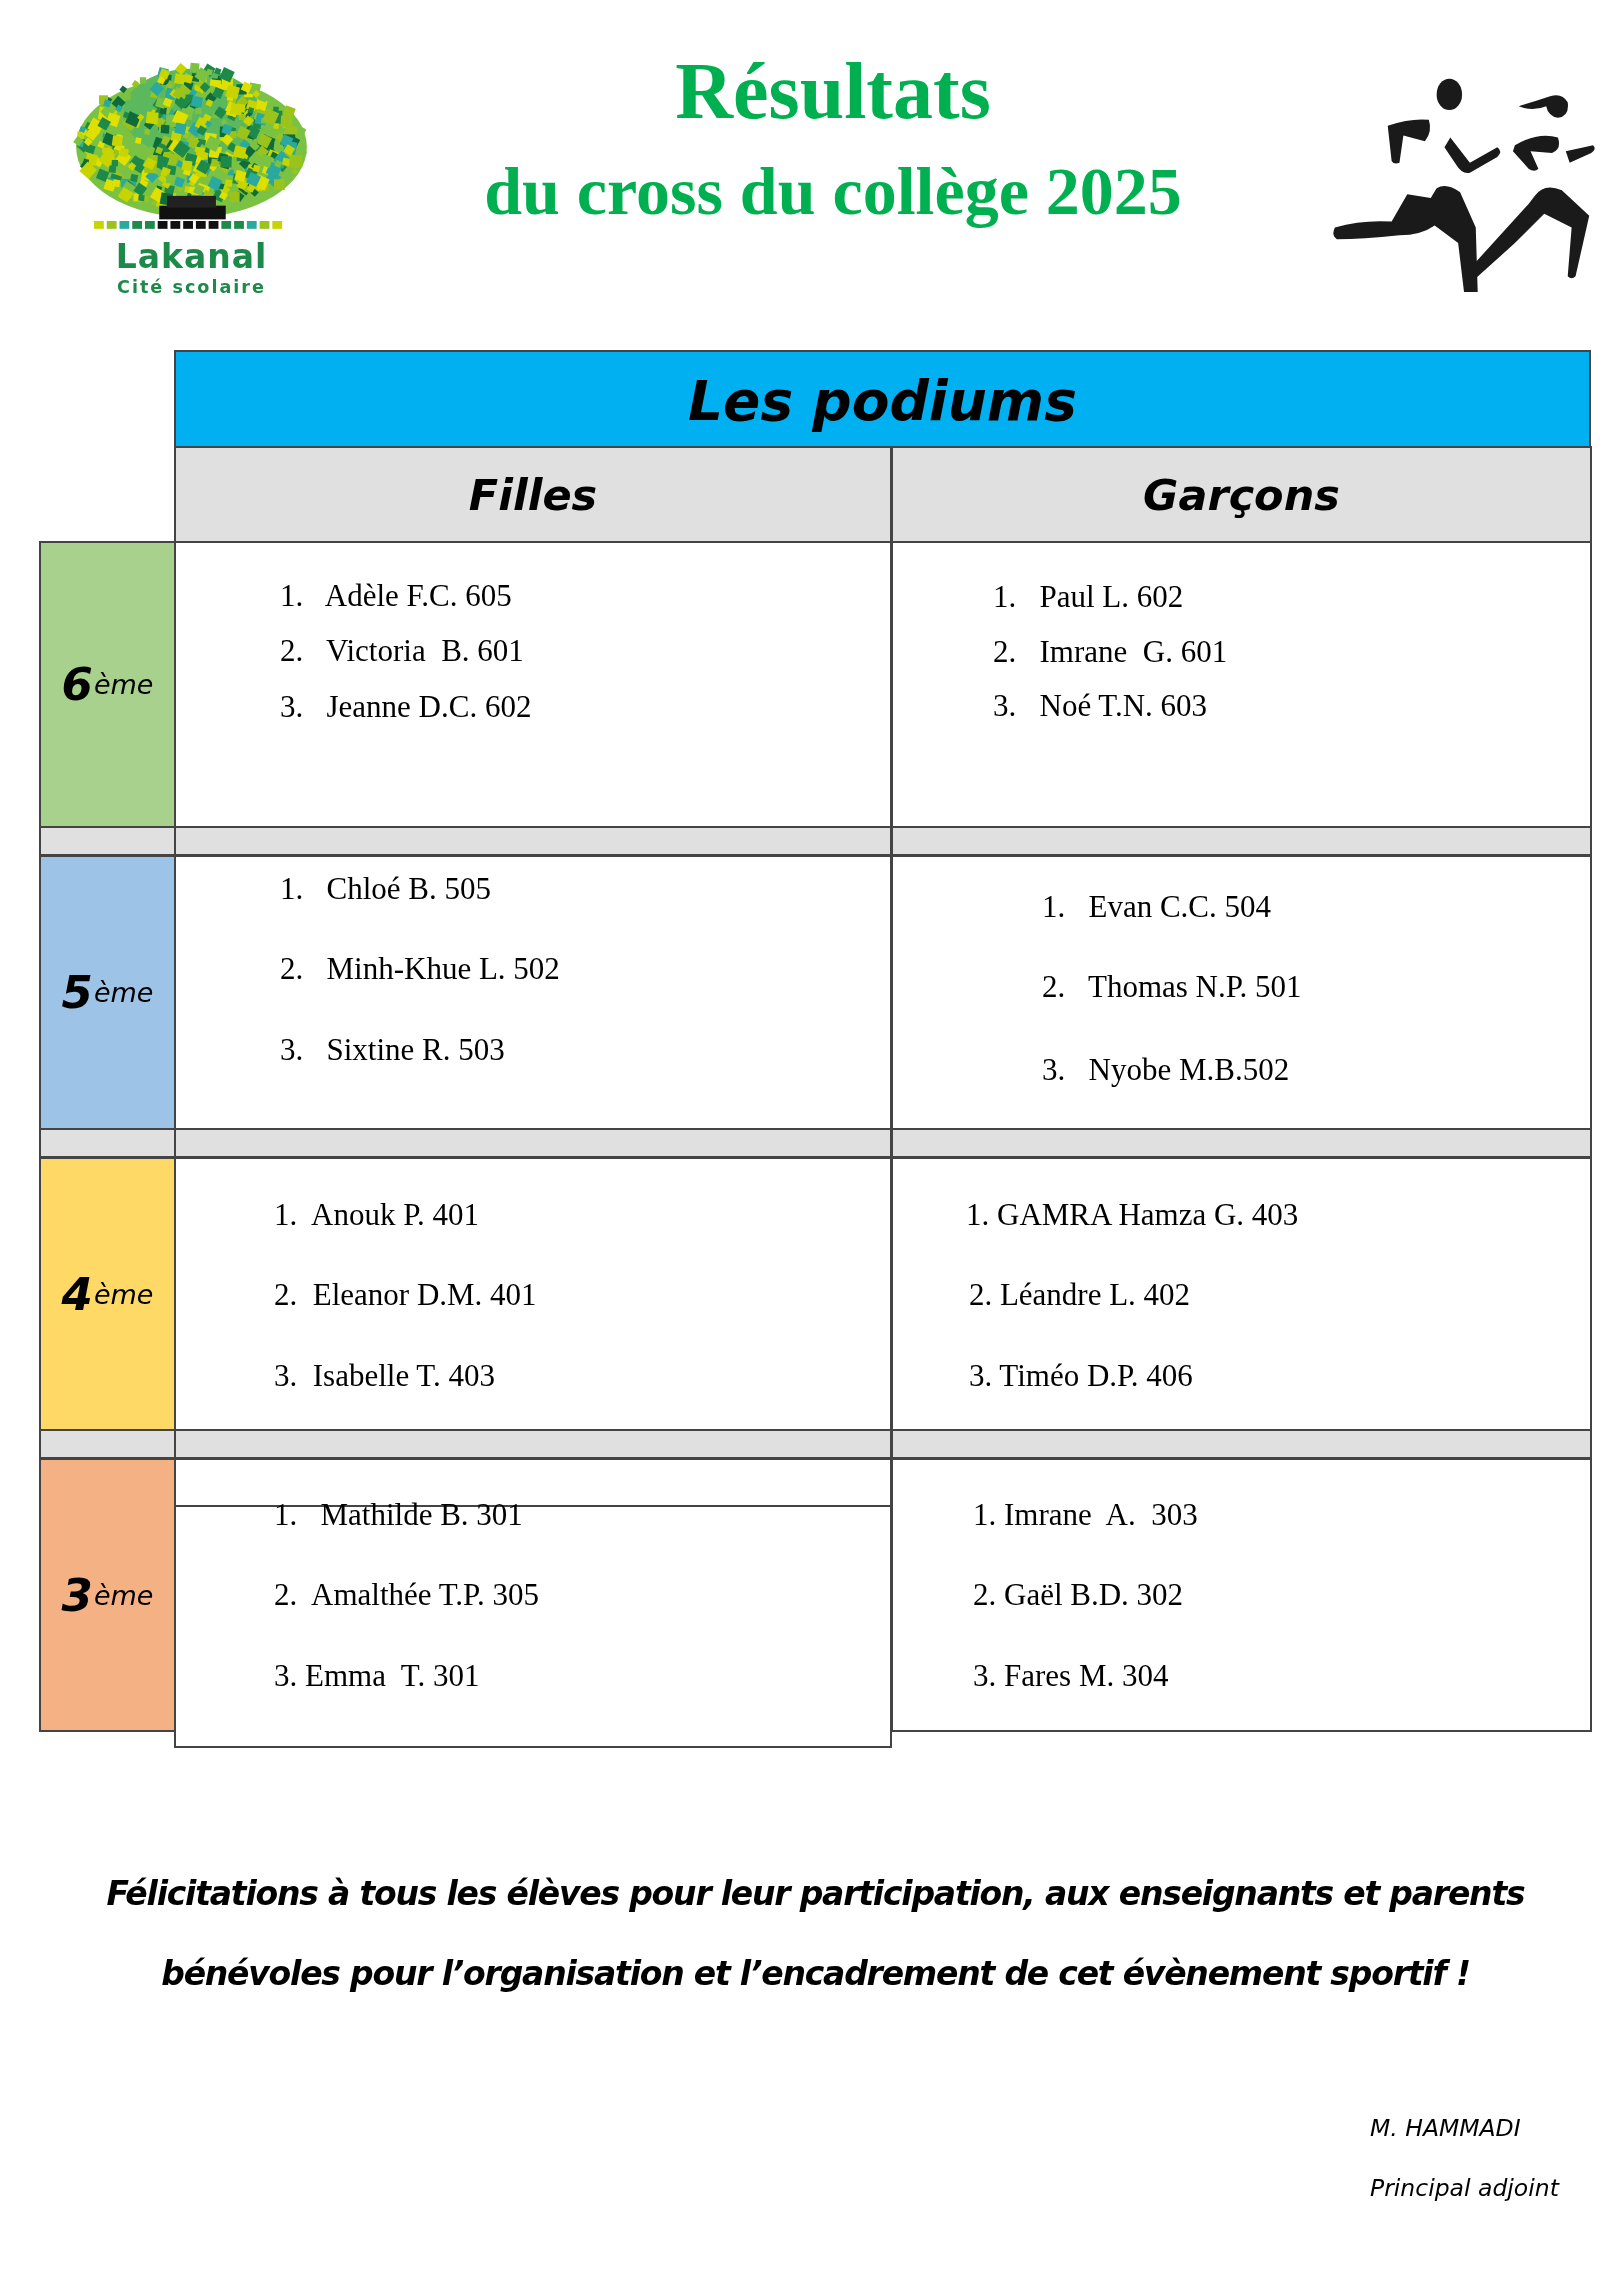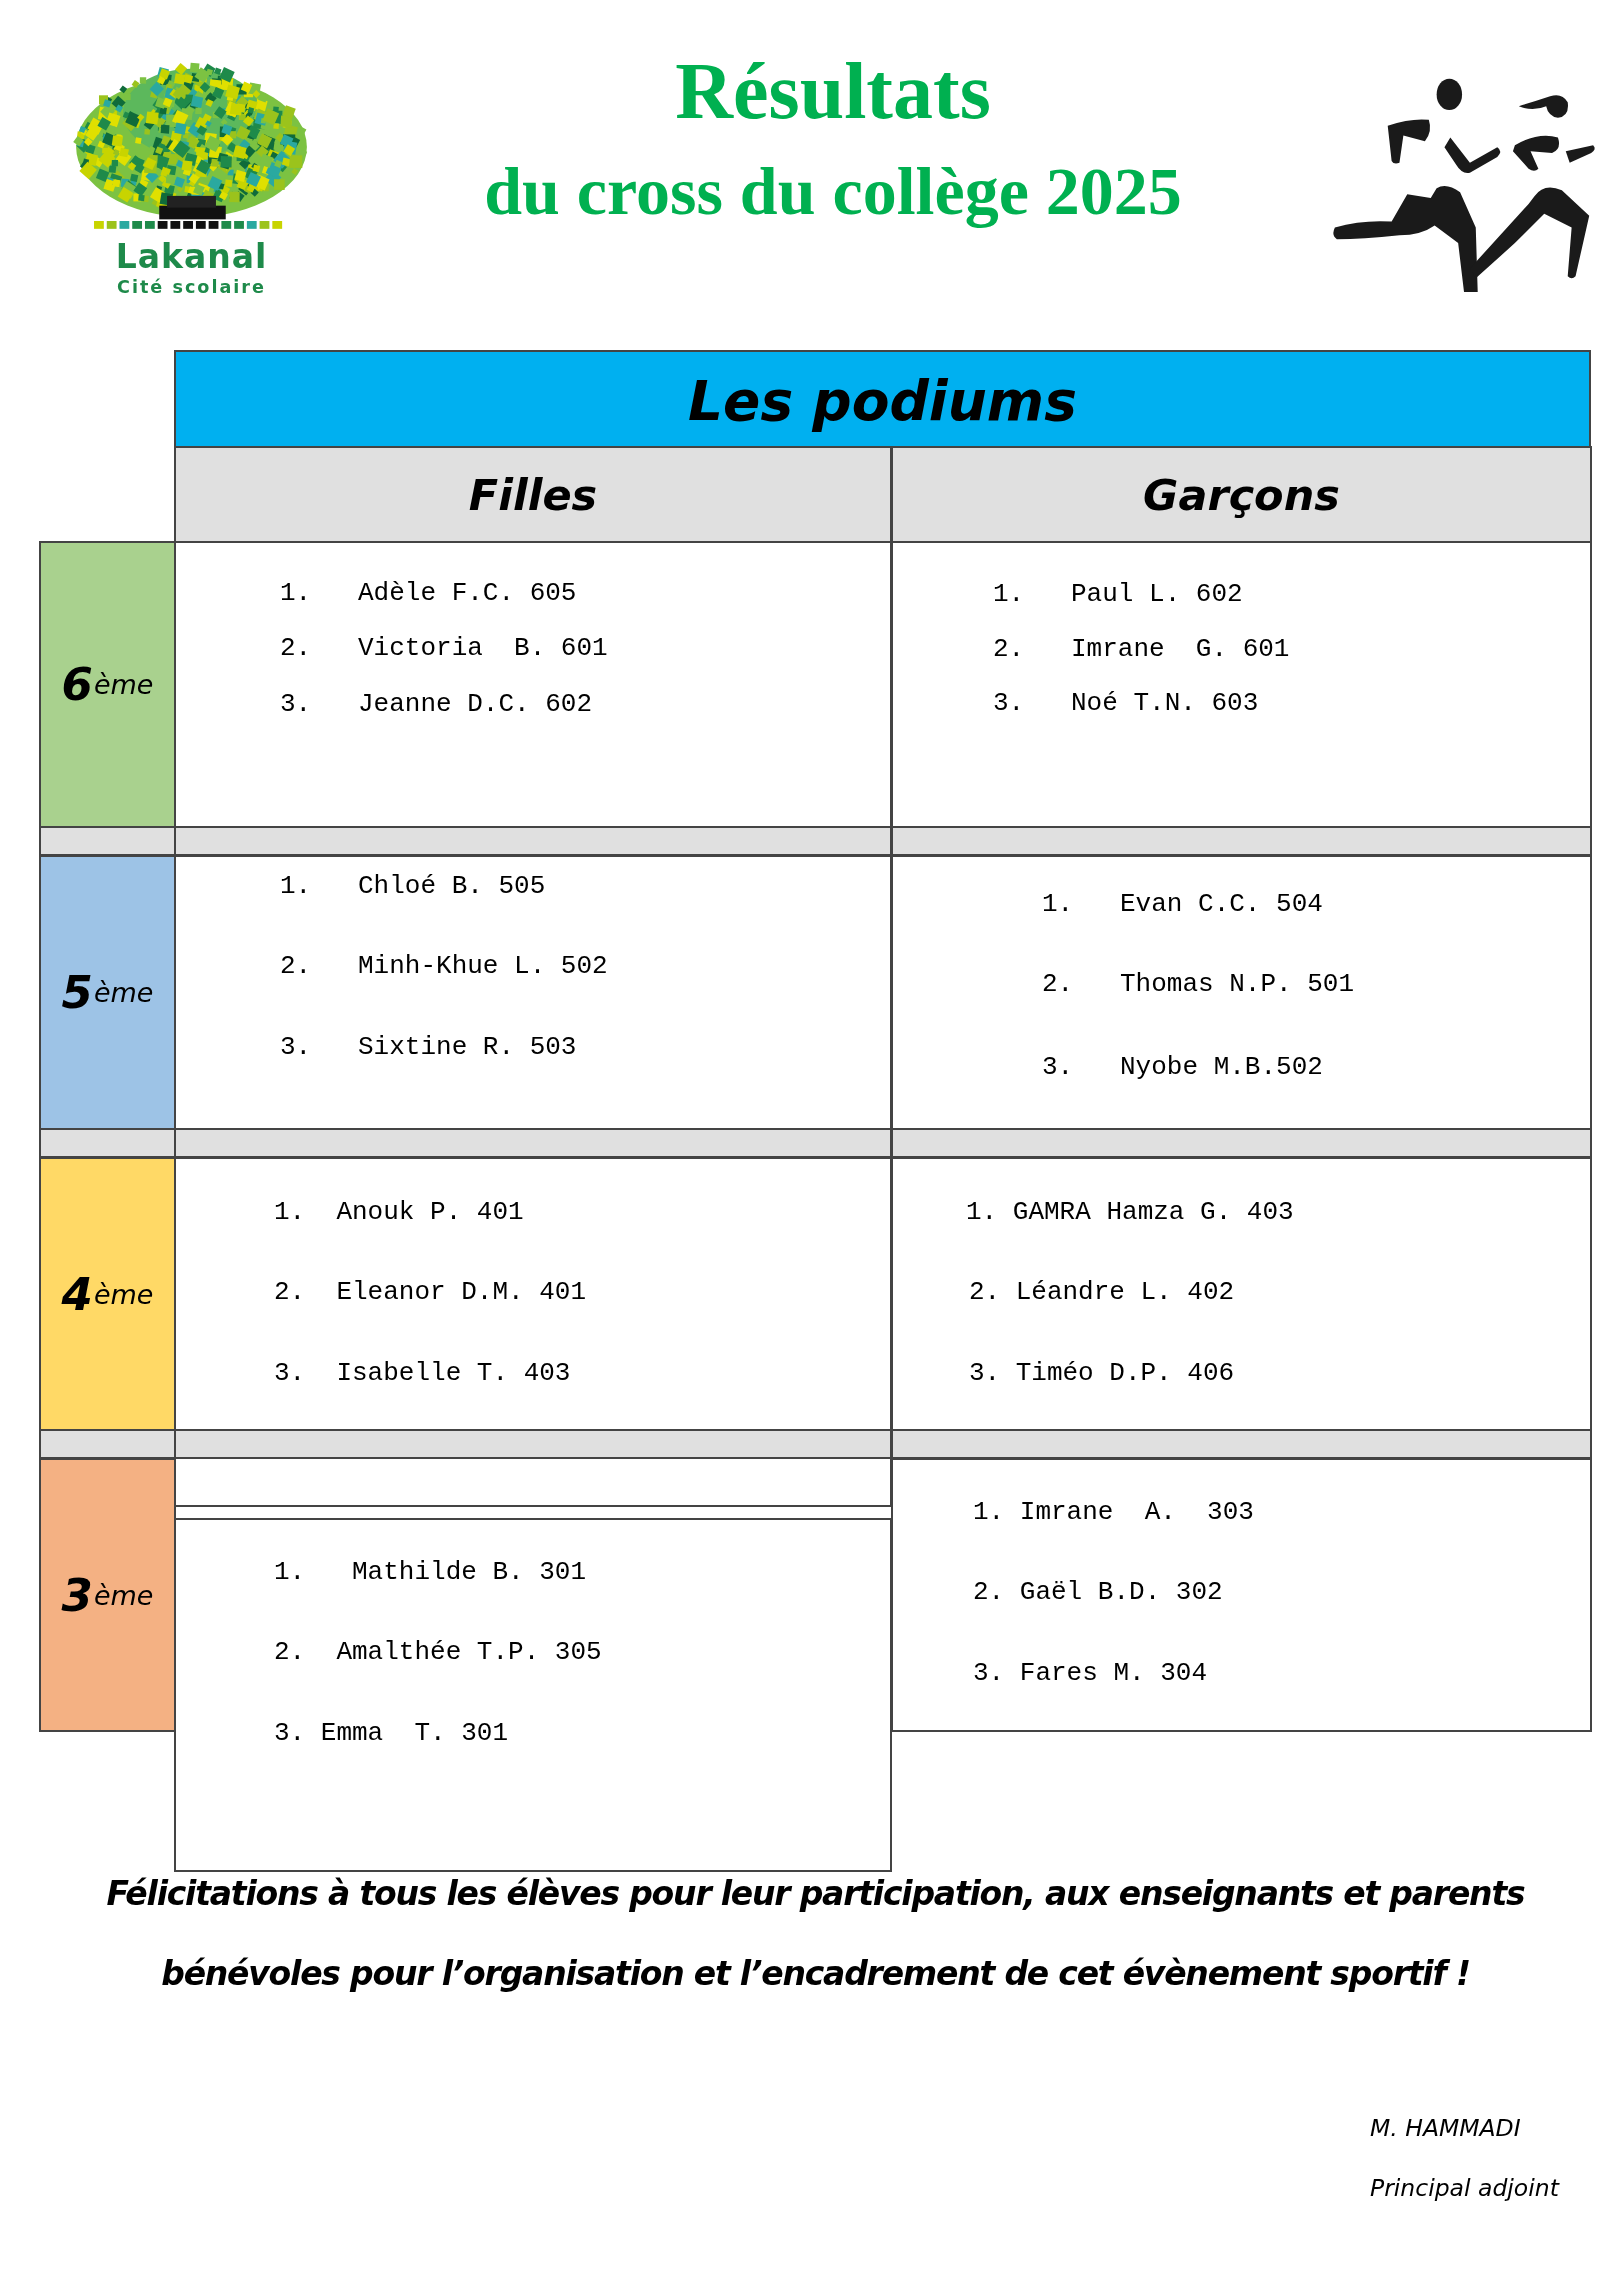--- a/index.html
+++ b/index.html
@@ -28,21 +28,21 @@
   .gap { background: #E0E0E0; }
   .hdr-text { position: absolute; left: 0; right: 0; top: 0; bottom: 0; display: flex; align-items: center; justify-content: center;
     font-family: "DejaVu Sans", sans-serif; font-style: italic; font-weight: bold; border-radius: 21px; }
   .podium-title { font-size: 55px; padding-top: 3.9px; }
   .col-title { font-size: 43px; }
 
   .grade { display: flex; align-items: center; justify-content: center;
     font-family: "DejaVu Sans", sans-serif; font-style: italic; font-weight: bold; font-size: 45px; }
   .grade sup { font-size: 27px; vertical-align: 21.6px; margin-left: 1px; font-weight: normal; }
 
-  .list { position: absolute; font-family: Liberation Mono, monospace; font-size: 26px; white-space: pre; }
+  .list { position: absolute; font-family: Liberation Serif, serif; font-size: 31px; white-space: pre; }
   .entry { position: absolute; left: 0; white-space: pre; }
   
   .congrats { position: absolute; left: 39px; width: 1553px; text-align: center;
     font-family: "DejaVu Sans", sans-serif; font-style: italic; font-weight: bold; font-size: 33px; letter-spacing: -1.2px; }
 
   .sig { position: absolute; left: 1370px; font-family: "DejaVu Sans", sans-serif; font-style: italic; font-size: 23.5px; }
 </style>
 </head>
 <body>
 
@@ -595,21 +595,21 @@
   </div>
 
   <div class="cell gap" style="left:0; top:1079px; width:137px; height:30px;"></div>
   <div class="cell gap" style="left:135px; top:1079px; width:718px; height:30px;"></div>
   <div class="cell gap" style="left:852px; top:1079px; width:701px; height:30px;"></div>
 
   <div class="cell grade" style="left:0; top:1108px; width:137px; height:274px; background:#F4B183;">
     <span>3</span>
       <sup>ème</sup>
   </div>
-  <div class="cell" style="left:135px; top:1168px; width:718px; height:354px;">
+  <div class="cell" style="left:135px; top:1108px; width:718px; height:290px;">
     <div class="list" style="left:98px; top:37px;">
       <div class="entry" style="top:0">1.   Mathilde B. 301</div>
       <div class="entry" style="top:80px">2.  Amalthée T.P. 305</div>
       <div class="entry" style="top:161px">3. Emma  T. 301</div>
     </div>
   </div>
   <div class="cell" style="left:852px; top:1108px; width:701px; height:274px;">
     <div class="list" style="left:80px; top:37px;">
       <div class="entry" style="top:0">1. Imrane  A.  303</div>
       <div class="entry" style="top:80px">2. Gaël B.D. 302</div>

